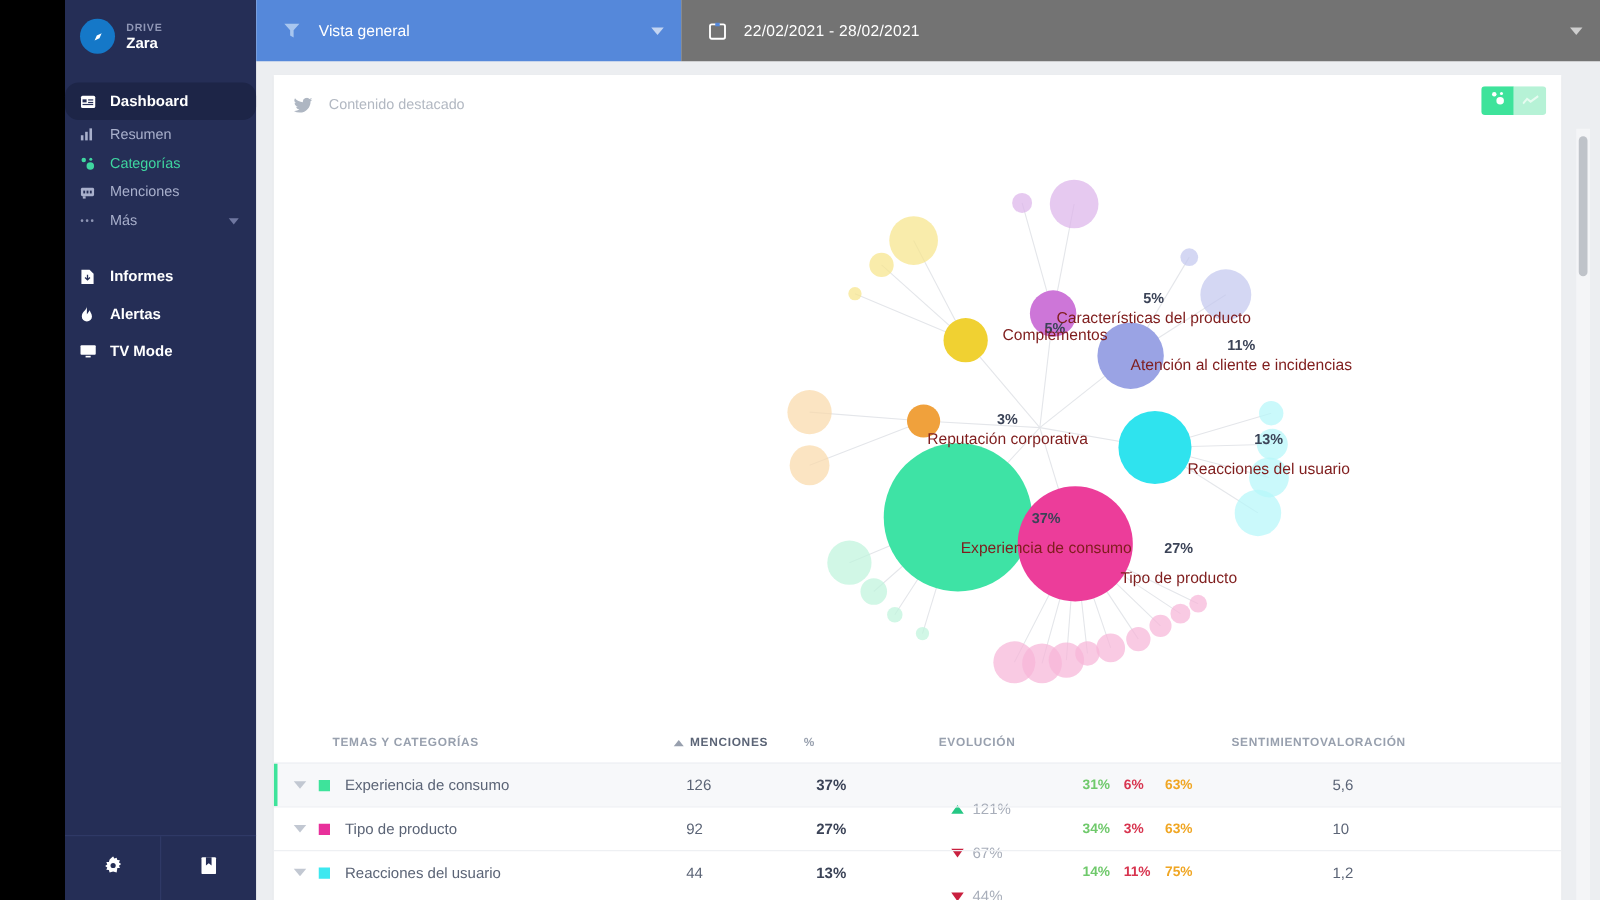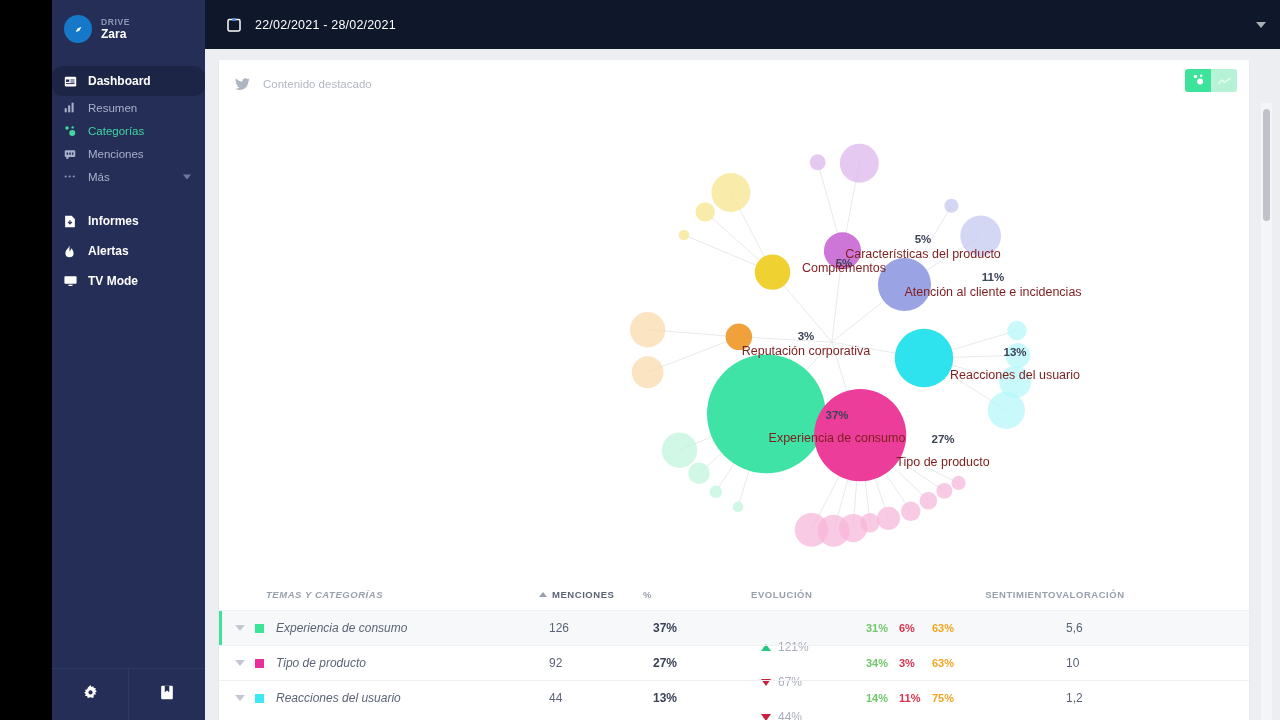--- a/index.html
+++ b/index.html
@@ -94,21 +94,21 @@
   .tb-seg .caret {
     position: absolute; right: 14px; top: 50%;
     transform: translateY(-50%);
     width: 0; height: 0;
     border-left: 5px solid transparent;
     border-right: 5px solid transparent;
     border-top: 6px solid rgba(255,255,255,.65);
   }
   .tb-1 { width: 340px; background: #5588da; }
   .tb-2 { width: 340px; background: #4379d3; }
-  .tb-3 { flex: 1; background: #0f172a; }
+  .tb-3 { flex: 1; background: #737373; }
   .tb-3 .tlabel { letter-spacing: .2px; }
 
   .content {
     position: absolute; left: 0; right: 0; top: 49px; bottom: 0;
     padding: 11px 31px 0 14px;
   }
   .card {
     background: #fff; width: 100%; height: 100%;
     position: relative; overflow: hidden;
     box-shadow: 0 1px 2px rgba(0,0,0,.06);
@@ -153,21 +153,21 @@
   }
 
   
   .tbl { position: absolute; left: 0; right: 0; top: 518px; }
   .thead {
     display: flex; align-items: center; height: 32px;
     font-size: 9.5px; font-weight: bold; letter-spacing: .55px;
     color: #98a0ae; padding-left: 47px;
   }
   .thead .sorted { color: #5b6476; }
-  .c-name { width: 273px; font-style: italic; }
+  .c-name { width: 273px; }
   .c-men  { width: 104px; display: flex; align-items: center; }
   .c-pct  { width: 108px; }
   .c-evo  { width: 105px; }
   .c-sen  { width: 200px; text-align: right; }
   .c-val  { width: 120px; }
   .sort-caret {
     width: 0; height: 0; margin-right: 5px;
     border-left: 4px solid transparent;
     border-right: 4px solid transparent;
     border-bottom: 5px solid #98a0ae;
@@ -353,20 +353,29 @@
               <path d="M4.6 0.8h4.8v7L7 5.9 4.6 7.8z" fill="#252e56"></path>
             </svg>
         </span>
       </div>
     </div>
   </div>
 
   <div class="main">
 
     <div class="topbar">
+      <div class="tb-seg tb-1">
+        <span class="ti">
+          <svg width="13" height="13" viewBox="0 0 14 14">
+              <path d="M0.5 1h13l-5 5.6V13l-3-1.8V6.6z" fill="#a8c6ef"></path>
+            </svg>
+        </span>
+        <span class="tlabel">Vista general</span>
+        <span class="caret"></span>
+      </div>
       <div class="tb-seg tb-3">
         <span class="ti">
           <svg width="14" height="14" viewBox="0 0 14 14">
               <rect x="1" y="1.5" width="12" height="11.5" rx="1.4" fill="none" stroke="#ffffff" stroke-width="1.5"></rect>
               <rect x="5.2" y="0" width="3.6" height="3" fill="#5588da"></rect>
             </svg>
         </span>
         <span class="tlabel">22/02/2021  -  28/02/2021</span>
         <span class="caret"></span>
       </div>

